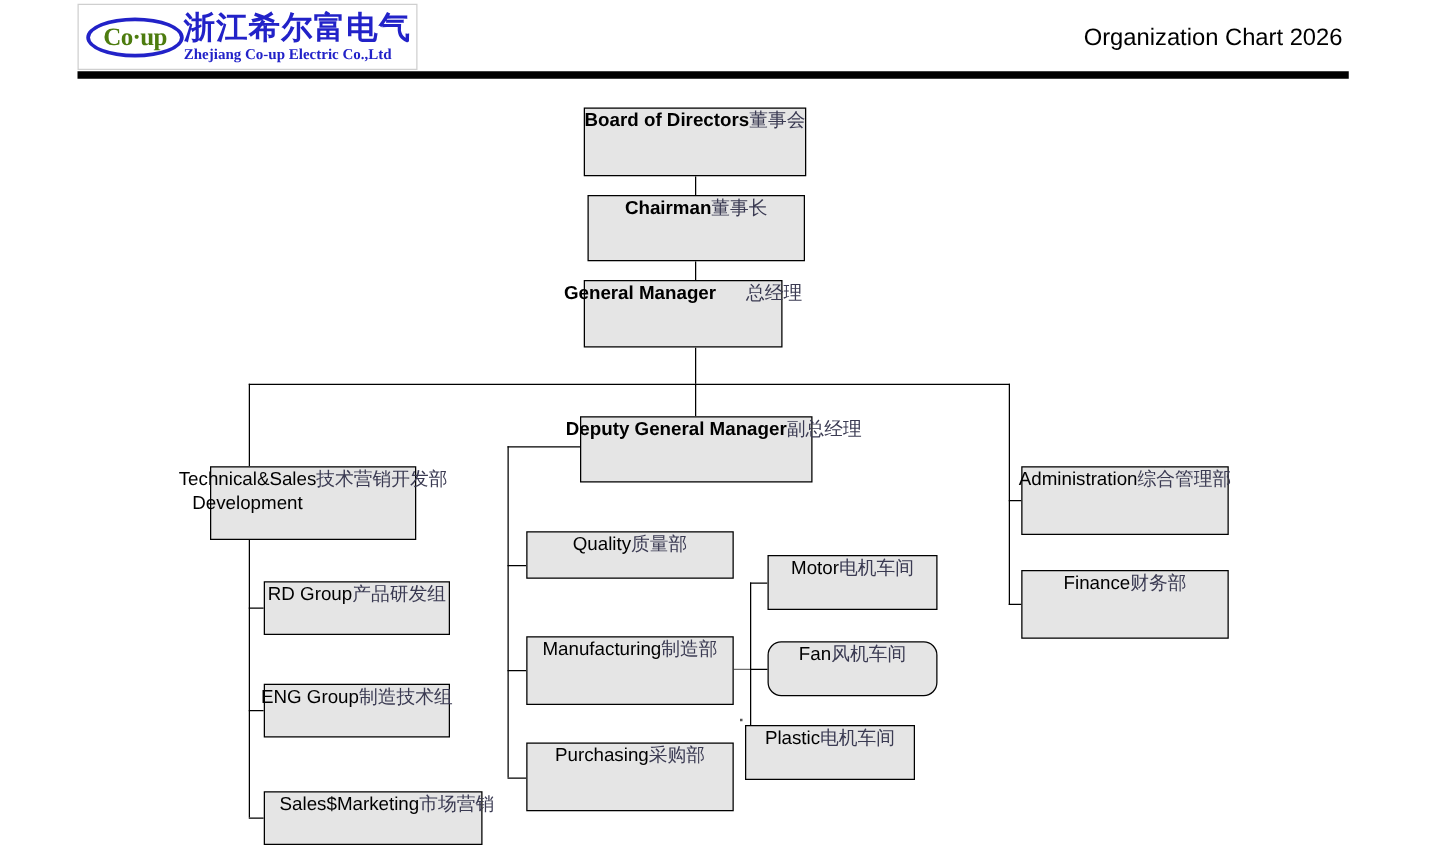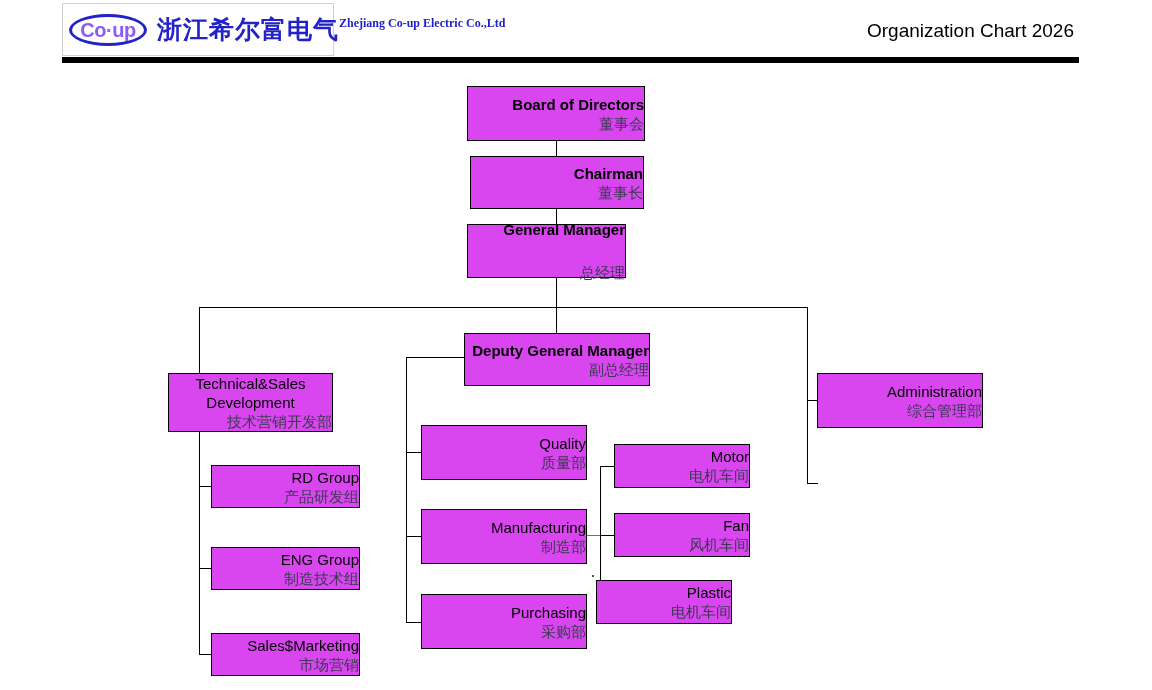--- a/index.html
+++ b/index.html
@@ -45,31 +45,30 @@
     margin-left: 6px;
     border: 3px solid #2222c8;
     border-radius: 50%;
     display: flex;
     align-items: center;
     justify-content: center;
     box-sizing: border-box;
     flex: 0 0 auto;
   }
   #logo-mark span {
-    color: #8b5cf6;
+    color: #4d7c0f;
     font-weight: bold;
     font-size: 20px;
     letter-spacing: -0.5px;
     line-height: 1;
-    font-family: Liberation Sans, sans-serif;
+    font-family: Liberation Serif, serif;
   }
   #logo-text {
-    margin-left: 10px;
     display: flex;
-    flex-direction: row;
+    flex-direction: column;
     justify-content: flex-end;
   }
   #company-cn {
     color: #2222c8;
     font-weight: bold;
     font-size: 25px;
     line-height: 27px;
     letter-spacing: 1px;
     white-space: nowrap;
   }
@@ -103,25 +102,25 @@
     position: absolute;
     left: 0;
     top: 0;
     width: 1152px;
     height: 690px;
   }
 
   .node {
     position: absolute;
     border: 1px solid #000000;
-    background: #d946ef;
+    background: #e5e5e5;
     box-sizing: border-box;
     display: flex;
-    flex-direction: column;
-    align-items: flex-end;
+    flex-direction: row;
+    align-items: flex-start;
     justify-content: center;
     text-align: center;
     z-index: 3;
   }
   .node .en {
     font-size: 15px;
     line-height: 19px;
     color: #000000;
     white-space: nowrap;
   }
@@ -243,55 +242,59 @@
     <div class="node" style="left:211px; top:465px; width:149px; height:43px;">
       <div class="en">RD Group</div>
       <div class="cn">产品研发组</div>
     </div>
 
     <div class="node" style="left:211px; top:547px; width:149px; height:43px;">
       <div class="en">ENG Group</div>
       <div class="cn">制造技术组</div>
     </div>
 
-    <div class="node" style="left:211px; top:633px; width:149px; height:43px;padding-left:22px;">
+    <div class="node" style="left:211px; top:633px; width:175px; height:43px;padding-left:22px;">
       <div class="en">Sales$Marketing</div>
       <div class="cn">市场营销</div>
     </div>
 
-    <div class="node" style="left:421px; top:425px; width:166px; height:55px;">
+    <div class="node" style="left:421px; top:425px; width:166px; height:38px;">
       <div class="en">Quality</div>
       <div class="cn">质量部</div>
     </div>
 
     <div class="node" style="left:421px; top:509px; width:166px; height:55px;">
       <div class="en">Manufacturing</div>
       <div class="cn">制造部</div>
     </div>
 
     <div class="node" style="left:421px; top:594px; width:166px; height:55px;">
       <div class="en">Purchasing</div>
       <div class="cn">采购部</div>
     </div>
 
     <div class="node" style="left:614px; top:444px; width:136px; height:44px;">
       <div class="en">Motor</div>
       <div class="cn">电机车间</div>
     </div>
 
-    <div class="node" style="left:614px; top:513px; width:136px; height:44px;">
+    <div class="node" style="left:614px; top:513px; width:136px; height:44px;border-radius:11px;">
       <div class="en">Fan</div>
       <div class="cn">风机车间</div>
     </div>
 
     <div class="node" style="left:596px; top:580px; width:136px; height:44px;">
       <div class="en">Plastic</div>
       <div class="cn">电机车间</div>
     </div>
 
     <div class="node" style="left:817px; top:373px; width:166px; height:55px;">
       <div class="en">Administration</div>
       <div class="cn">综合管理部</div>
     </div>
 
+    <div class="node" style="left:817px; top:456px; width:166px; height:55px;">
+      <div class="en">Finance</div>
+      <div class="cn">财务部</div>
+    </div>
 
   </div>
 </div>
 
 </body></html>

